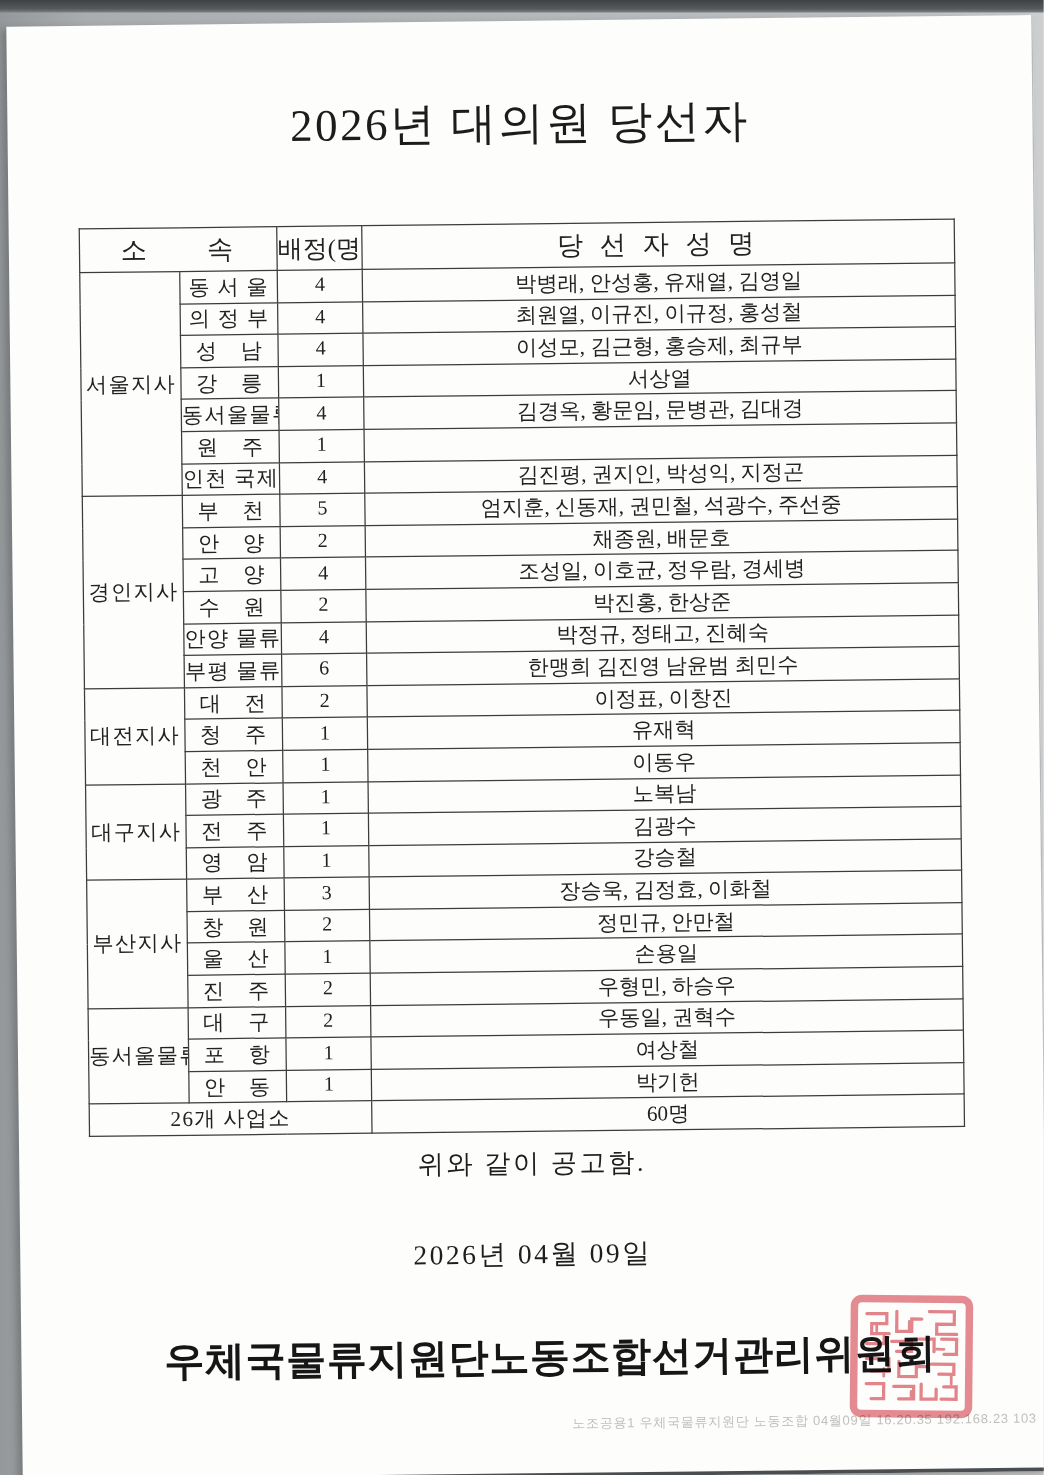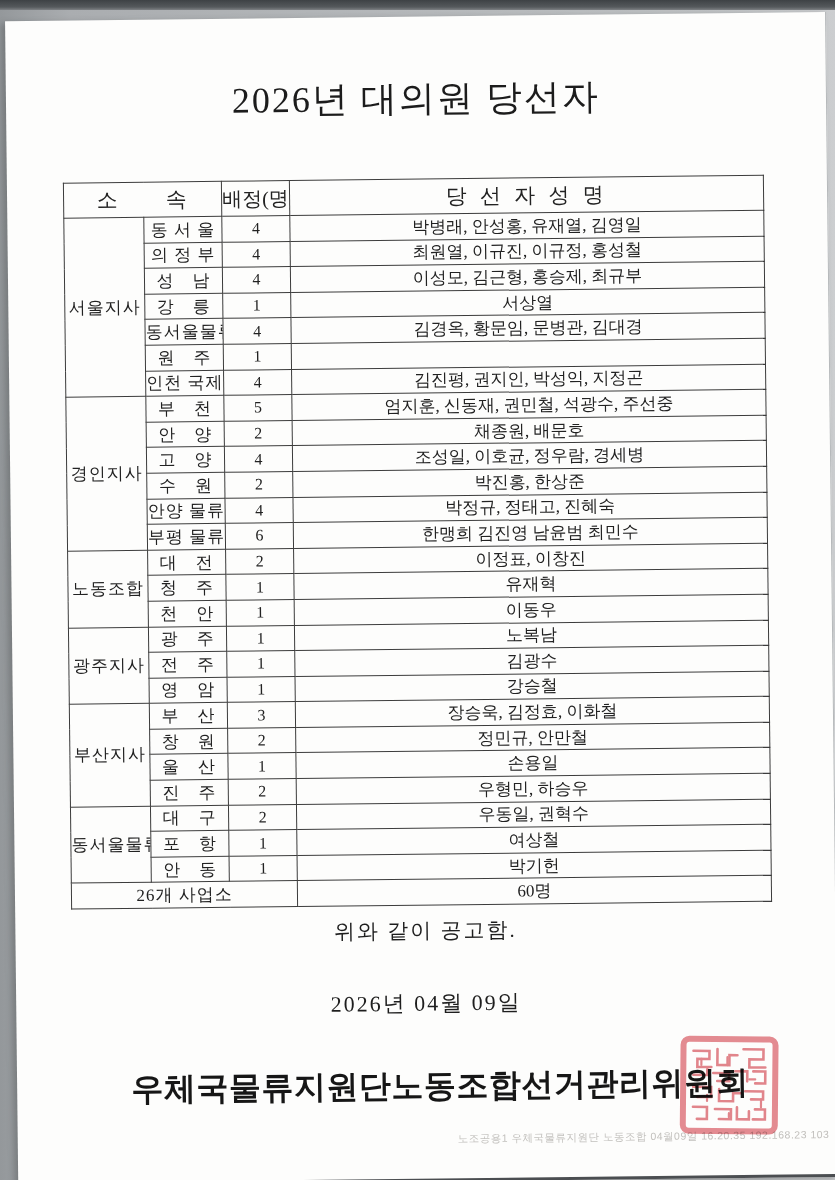--- a/index.html
+++ b/index.html
@@ -162,37 +162,37 @@
             <td class="region">안양 물류</td>
             <td class="count">4</td>
             <td class="names">박정규, 정태고, 진혜숙</td>
           </tr>
           <tr>
             <td class="region">부평 물류</td>
             <td class="count">6</td>
             <td class="names">한맹희 김진영 남윤범 최민수</td>
           </tr>
           <tr>
-            <td class="branch" rowspan="3">노동조합</td>
+            <td class="branch" rowspan="3">대전지사</td>
             <td class="region">대　전</td>
             <td class="count">2</td>
             <td class="names">이정표, 이창진</td>
           </tr>
           <tr>
             <td class="region">청　주</td>
             <td class="count">1</td>
             <td class="names">유재혁</td>
           </tr>
           <tr>
             <td class="region">천　안</td>
             <td class="count">1</td>
             <td class="names">이동우</td>
           </tr>
           <tr>
-            <td class="branch" rowspan="3">광주지사</td>
+            <td class="branch" rowspan="3">대구지사</td>
             <td class="region">광　주</td>
             <td class="count">1</td>
             <td class="names">노복남</td>
           </tr>
           <tr>
             <td class="region">전　주</td>
             <td class="count">1</td>
             <td class="names">김광수</td>
           </tr>
           <tr>

